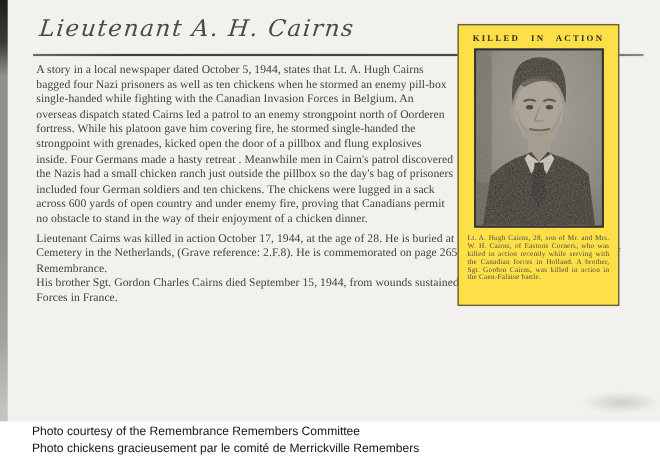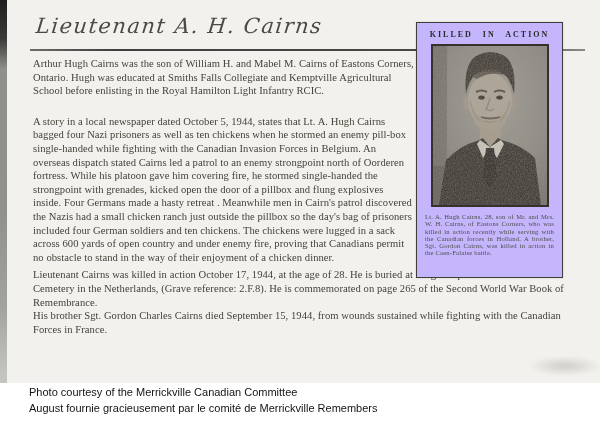--- a/index.html
+++ b/index.html
@@ -27,21 +27,21 @@
     transform:skewX(-6deg);
   }
   .title-rule{
     position:absolute;left:30px;top:49px;width:555px;height:2px;
     background:linear-gradient(90deg,#6b6b68,#3f3f3d 15%,#4a4a47 85%,#8a8a86);
     z-index:1;
   }
   
   .clipping{
     position:absolute;left:416px;top:22px;width:147px;height:256px;
-    box-sizing:border-box;border:1px solid #3f3e3b;background:#c4b5fd;
+    box-sizing:border-box;border:1px solid #3f3e3b;background:#fde047;
     z-index:2;box-shadow:0 0 2px rgba(0,0,0,0.15);
   }
   .clip-header{
     margin-top:7px;text-align:center;
     font-size:8px;font-weight:bold;letter-spacing:2px;word-spacing:6px;
     color:#2c2b29;
   }
   .clip-photo{
     width:118px;height:163px;margin:5px auto 0;
     box-sizing:border-box;border:2px solid #35322c;background:#8f8c85;
@@ -134,24 +134,23 @@
         <path d="M37,55 Q40,68 47,75" stroke="#9b9080" stroke-width="2" fill="none" opacity="0.7"></path>
         <path d="M77,55 Q74,68 67,75" stroke="#9b9080" stroke-width="2" fill="none" opacity="0.7"></path>
 
         <rect x="0" y="0" width="114" height="159" filter="url(#grain)"></rect>
       </svg>
     </div>
     <p class="clip-caption">Lt. A. Hugh Cairns, 28, son of Mr. and Mrs. W. H. Cairns, of Eastons Corners, who was killed in action recently while serving with the Canadian forces in Holland. A brother, Sgt. Gordon Cairns, was killed in action in the Caen-Falaise battle.</p>
   </div>
 
   <div class="body-text">
-    <p class="narrow p1">Arthur Hugh Cairns was the son of William H. and Mabel M. Cairns of Eastons Corners, Ontario. Hugh was educated at Smiths Falls Collegiate and Kemptville Agricultural School before enlisting in the Royal Hamilton Light Infantry RCIC.</p>
     <p class="narrow p2">A story in a local newspaper dated October 5, 1944, states that Lt. A. Hugh Cairns bagged four Nazi prisoners as well as ten chickens when he stormed an enemy pill-box single-handed while fighting with the Canadian Invasion Forces in Belgium. An overseas dispatch stated Cairns led a patrol to an enemy strongpoint north of Oorderen fortress. While his platoon gave him covering fire, he stormed single-handed the strongpoint with grenades, kicked open the door of a pillbox and flung explosives inside. Four Germans made a hasty retreat . Meanwhile men in Cairn's patrol discovered the Nazis had a small chicken ranch just outside the pillbox so the day's bag of prisoners included four German soldiers and ten chickens. The chickens were lugged in a sack across 600 yards of open country and under enemy fire, proving that Canadians permit no obstacle to stand in the way of their enjoyment of a chicken dinner.</p>
     <p class="wide p3">Lieutenant Cairns was killed in action October 17, 1944, at the age of 28. He is buried at Bergen-Op-Zoom Canadian War Cemetery in the Netherlands, (Grave reference: 2.F.8). He is commemorated on page 265 of the Second World War Book of Remembrance.</p>
     <p class="wide p4">His brother Sgt. Gordon Charles Cairns died September 15, 1944, from wounds sustained while fighting with the Canadian Forces in France.</p>
   </div>
 
   <div class="credits">
-    <p>Photo courtesy of the Merrickville Canadian Committee</p>
-    <p>August fournie gracieusement par le comité de Merrickville Remembers</p>
+    <p>Photo courtesy of the Remembrance Remembers Committee</p>
+    <p>Photo chickens gracieusement par le comité de Merrickville Remembers</p>
   </div>
 
 </div>
 
 </body></html>

